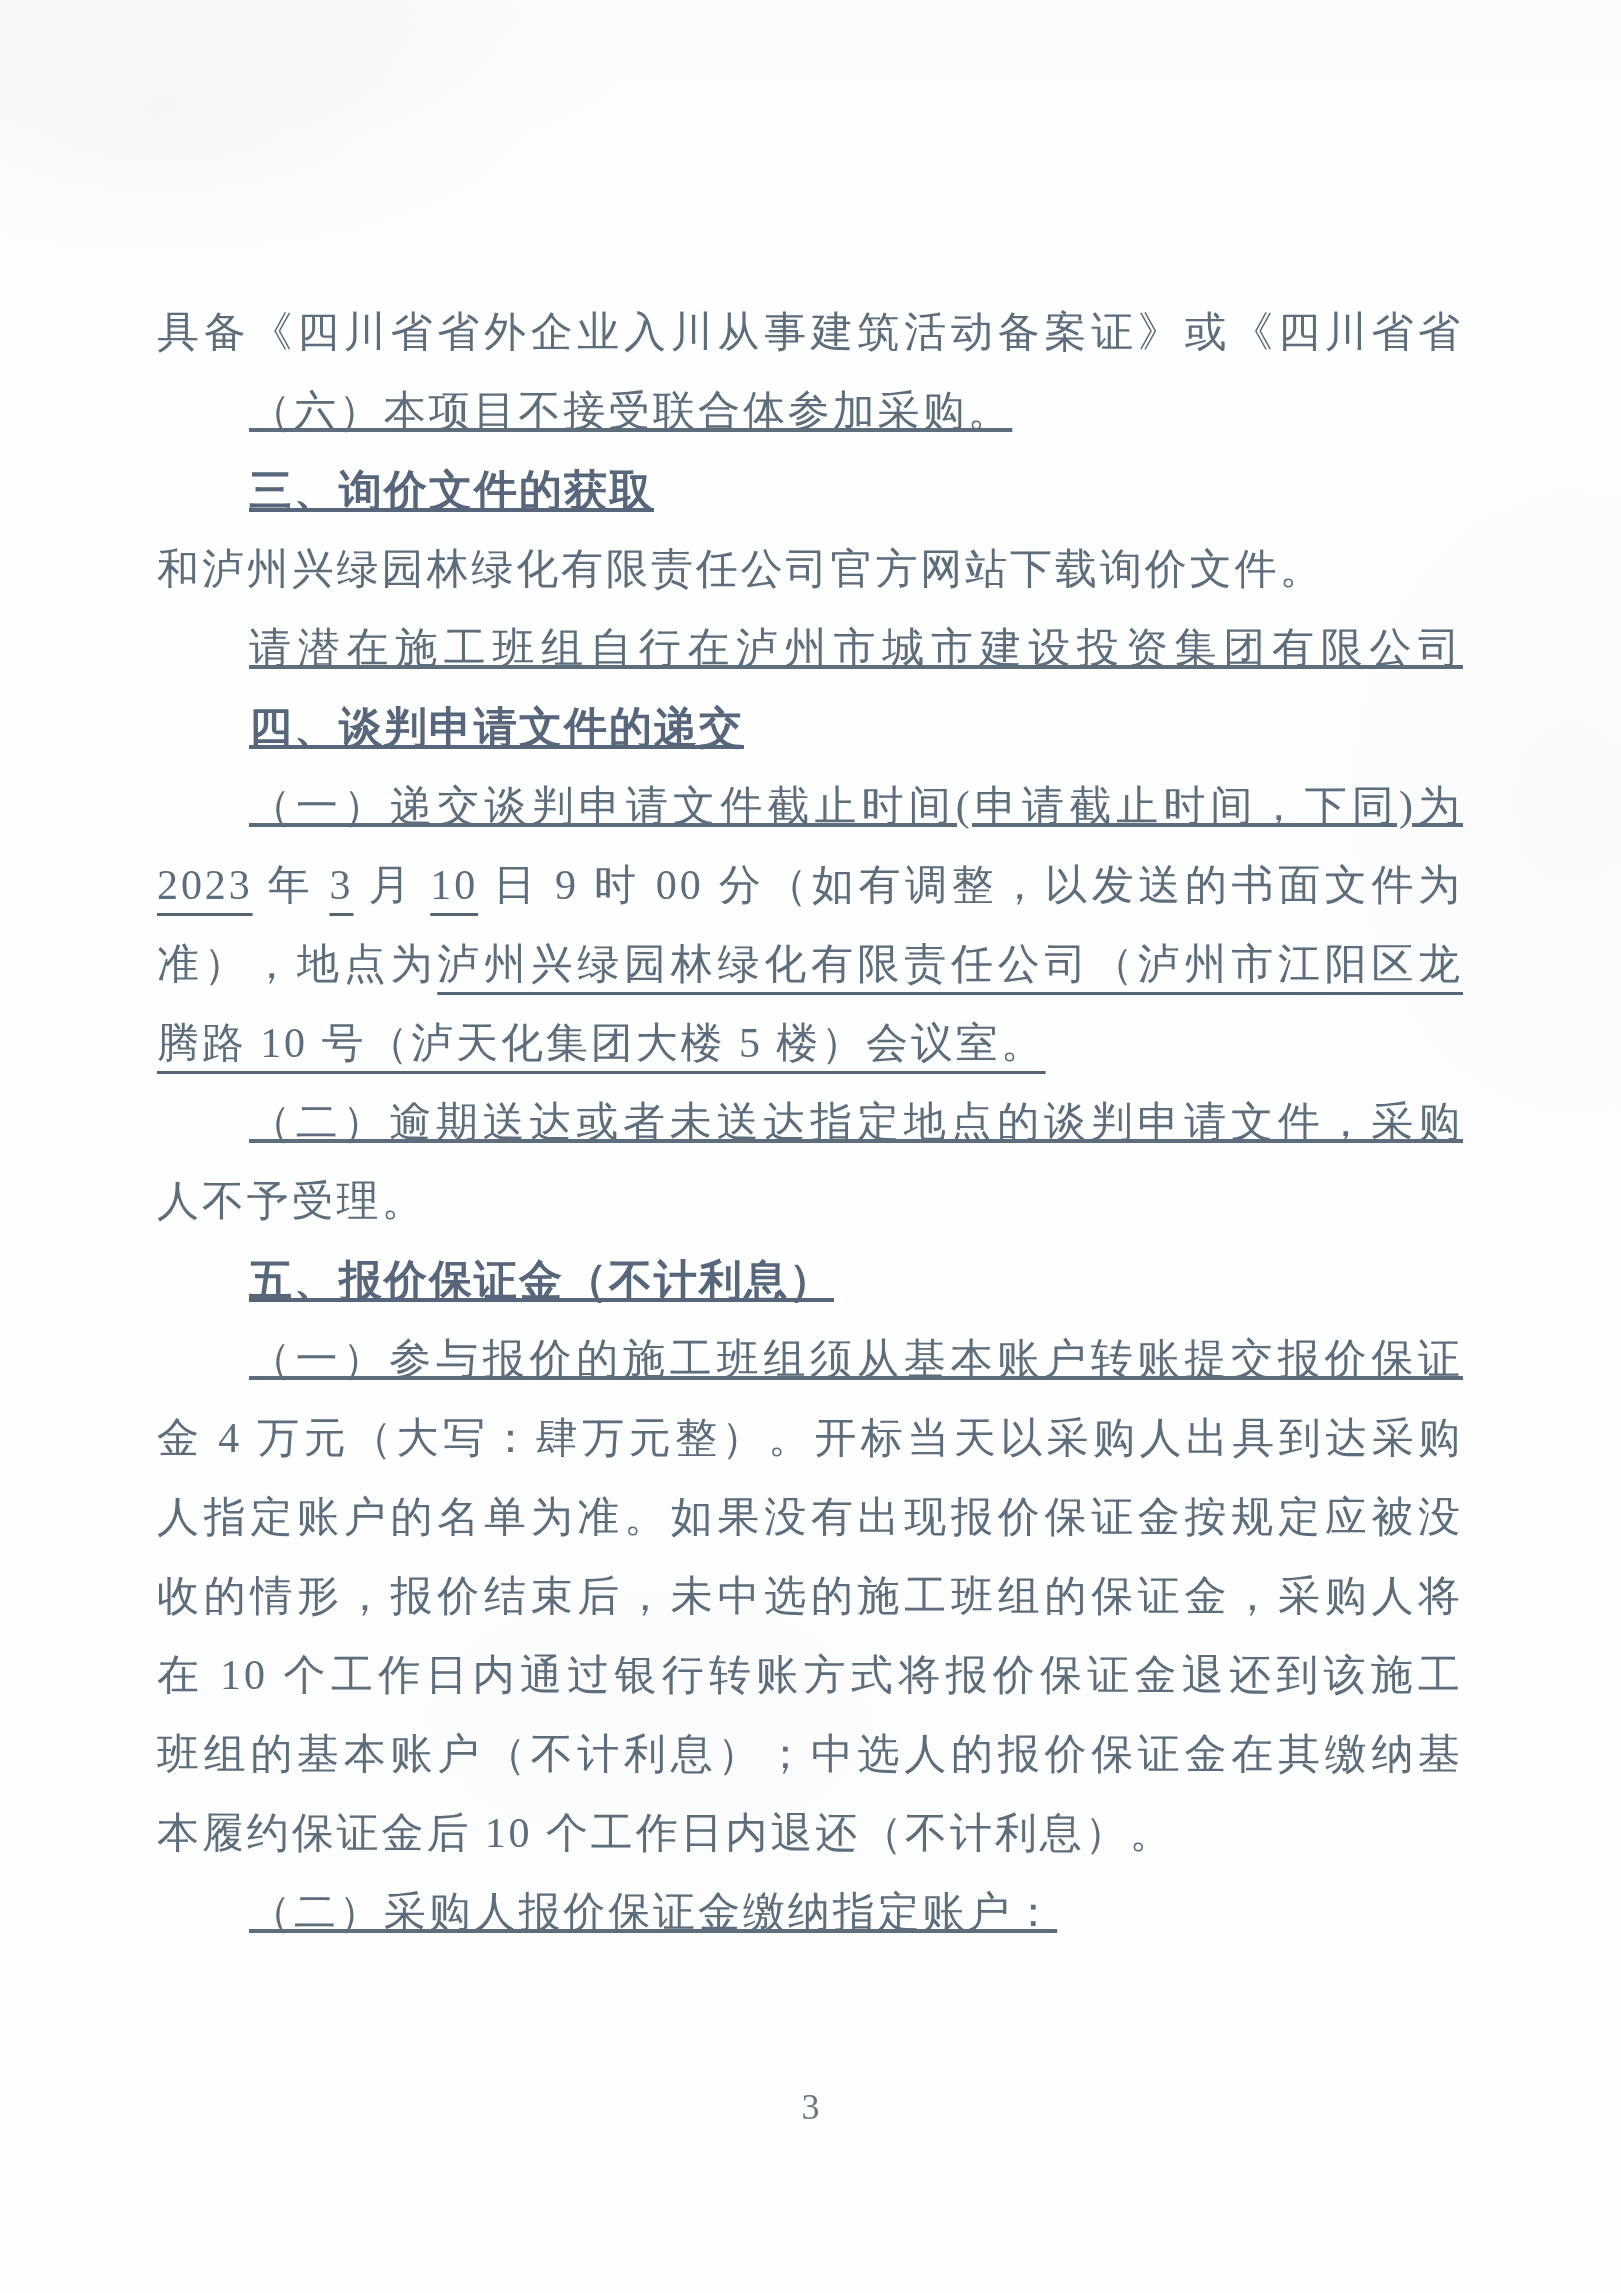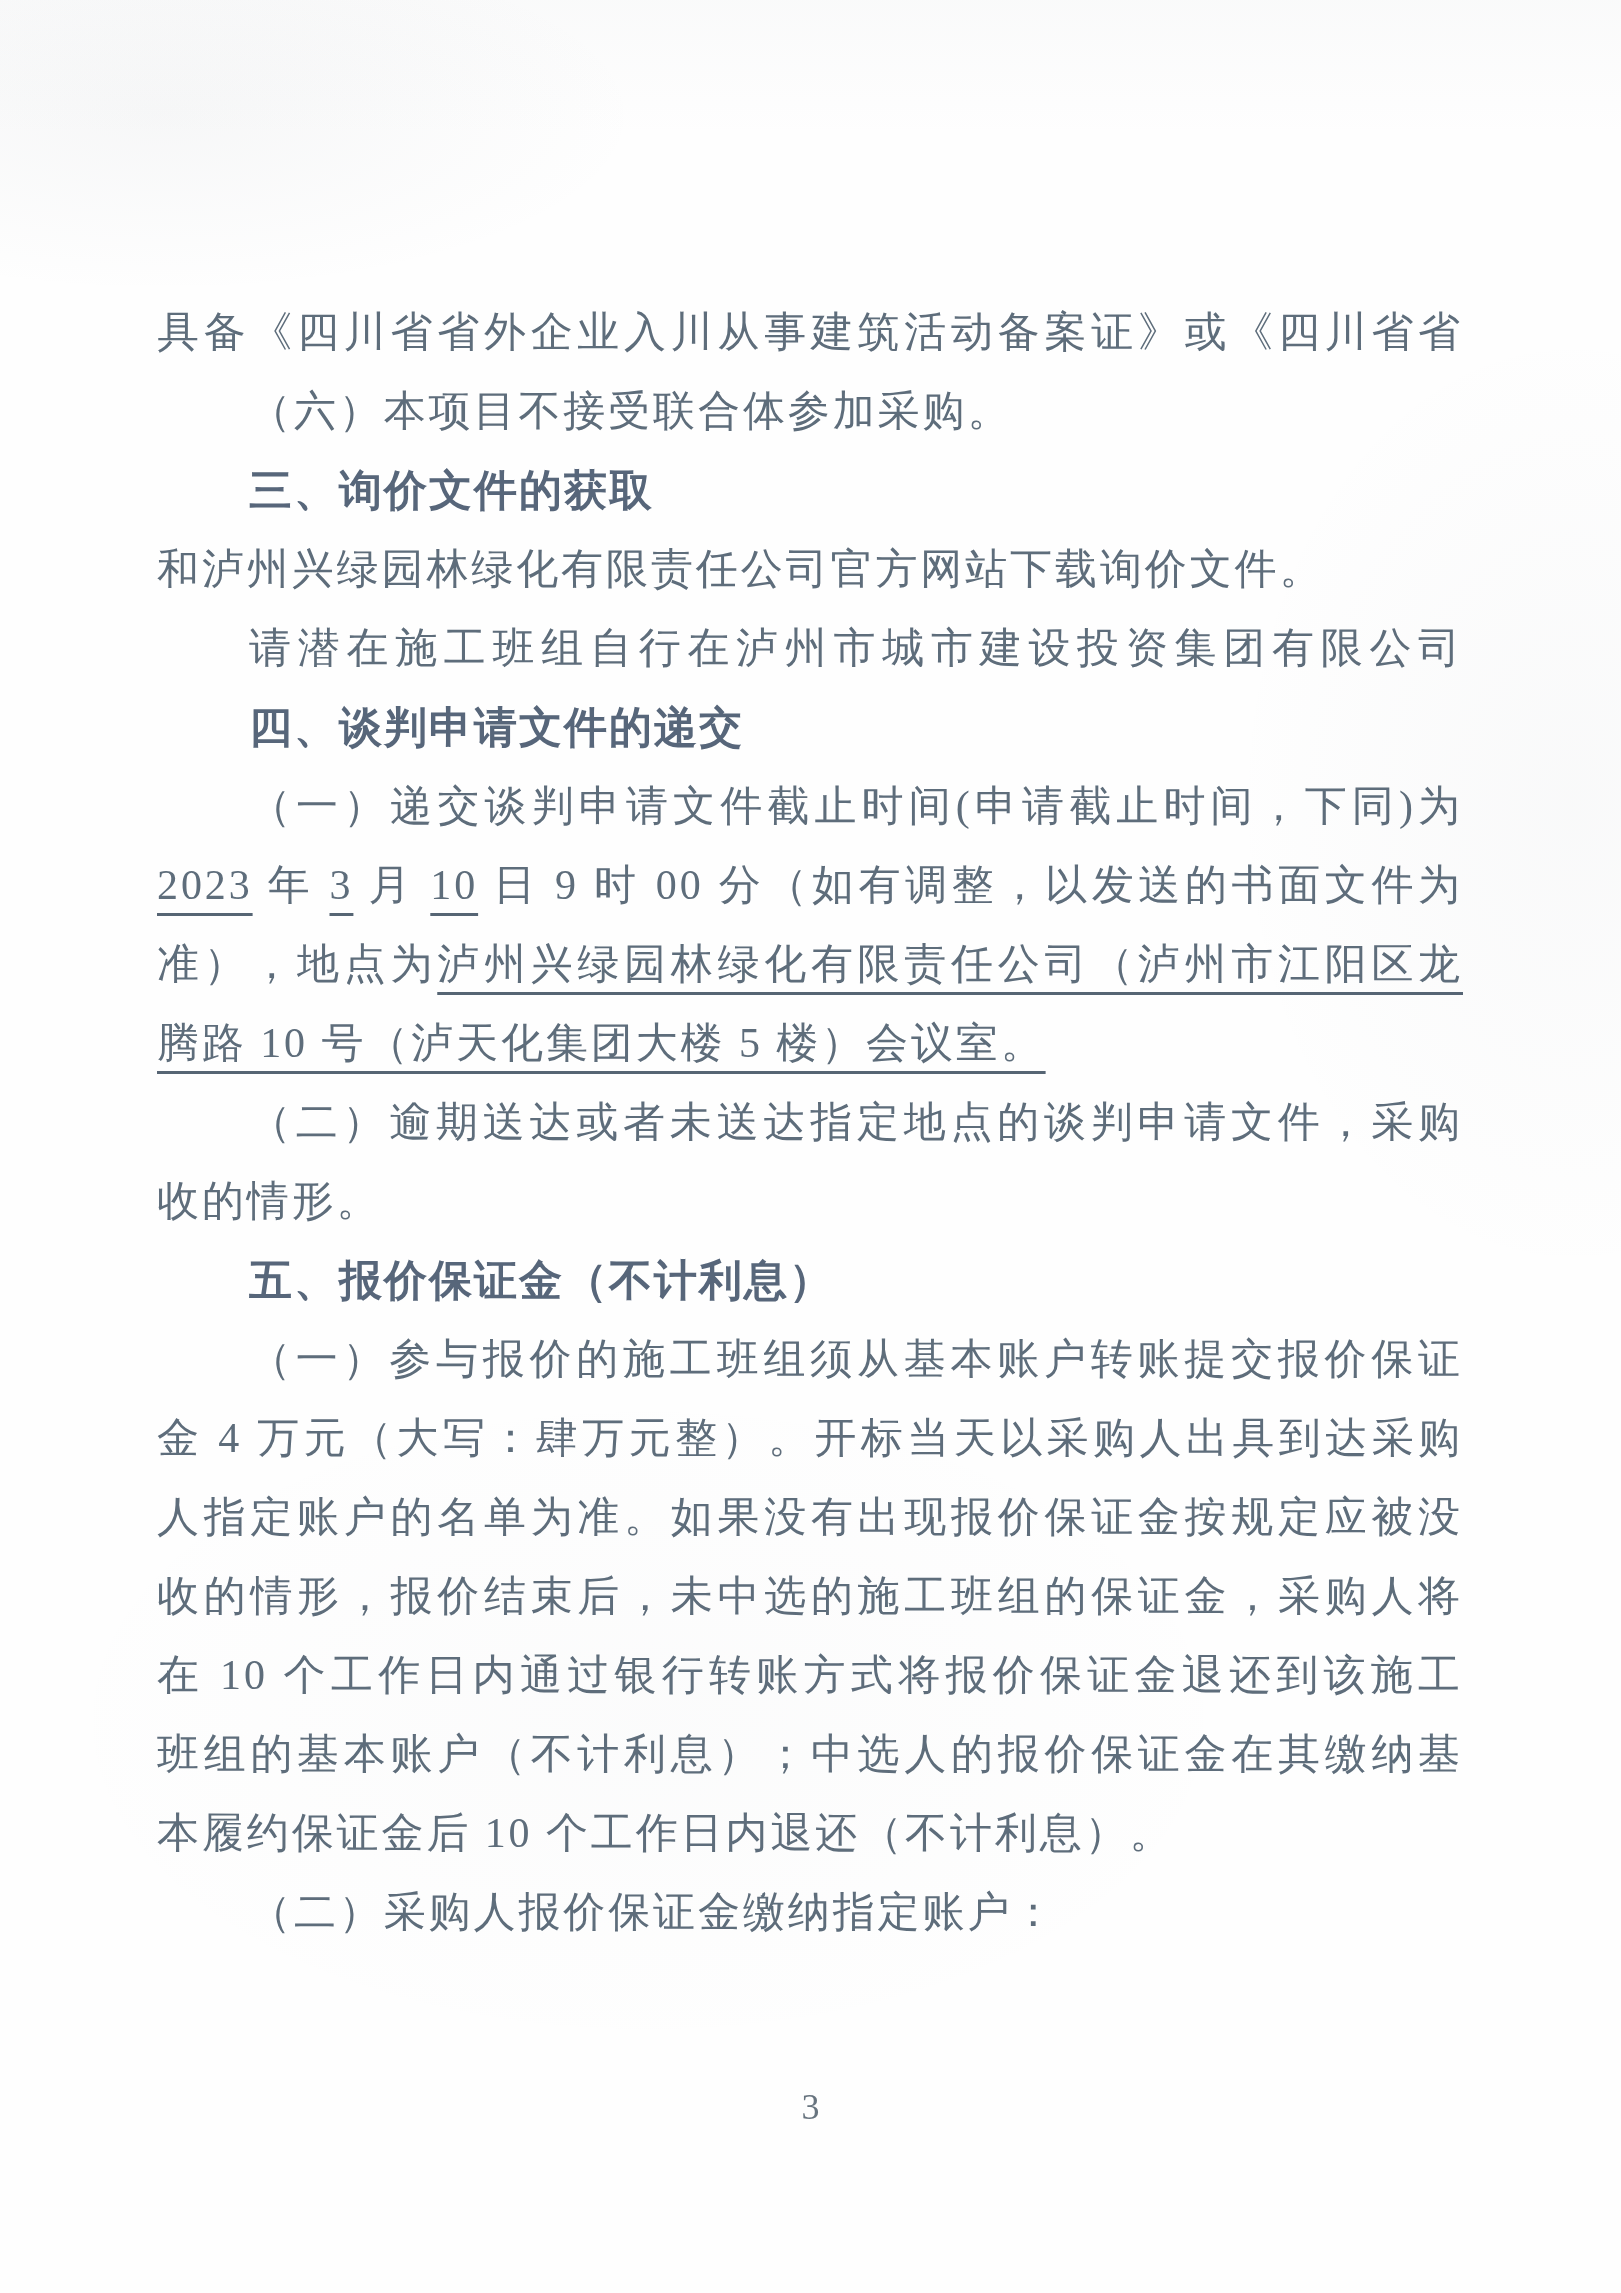--- a/index.html
+++ b/index.html
@@ -38,20 +38,21 @@
     font-size: 42px;
     letter-spacing: 2.9px;
     white-space: normal;
   }
   .line.justify {
     text-align: justify;
     text-align-last: justify;
   }
   .line.indent {
     text-indent: 92px;
+    text-decoration: underline;
   }
   .line.heading {
     font-family: "Liberation Sans", "DejaVu Sans", sans-serif;
     font-weight: 700;
     font-size: 43px;
     letter-spacing: 2px;
     color: var(--ink-heading, #57667a);
   }
   .u {
     text-decoration: underline;
@@ -80,21 +81,21 @@
       <div class="line indent"><span>（六）本项目不接受联合体参加采购。</span></div>
       <div class="line heading indent"><span>三、询价文件的获取</span></div>
       <div class="line"><span>和泸州兴绿园林绿化有限责任公司官方网站下载询价文件。</span></div>
       <div class="line indent justify"><span>请潜在施工班组自行在泸州市城市建设投资集团有限公司</span></div>
       <div class="line heading indent"><span>四、谈判申请文件的递交</span></div>
       <div class="line indent justify"><span>（一）递交谈判申请文件截止时间(申请截止时间，下同)为</span></div>
       <div class="line justify"><span class="u">2023</span><span> 年 </span><span class="u">3</span><span> 月 </span><span class="u">10</span><span> 日 9 时 00 分（如有调整，以发送的书面文件为</span></div>
       <div class="line justify"><span>准），地点为</span><span class="u">泸州兴绿园林绿化有限责任公司（泸州市江阳区龙</span></div>
       <div class="line"><span class="u">腾路 10 号（泸天化集团大楼 5 楼）会议室。</span></div>
       <div class="line indent justify"><span>（二）逾期送达或者未送达指定地点的谈判申请文件，采购</span></div>
-      <div class="line"><span>收的情形。</span></div>
+      <div class="line"><span>人不予受理。</span></div>
       <div class="line heading indent"><span>五、报价保证金（不计利息）</span></div>
       <div class="line indent justify"><span>（一）参与报价的施工班组须从基本账户转账提交报价保证</span></div>
       <div class="line justify"><span>金 4 万元（大写：肆万元整）。开标当天以采购人出具到达采购</span></div>
       <div class="line justify"><span>人指定账户的名单为准。如果没有出现报价保证金按规定应被没</span></div>
       <div class="line justify"><span>收的情形，报价结束后，未中选的施工班组的保证金，采购人将</span></div>
       <div class="line justify"><span>在 10 个工作日内通过银行转账方式将报价保证金退还到该施工</span></div>
       <div class="line justify"><span>班组的基本账户（不计利息）；中选人的报价保证金在其缴纳基</span></div>
       <div class="line"><span>本履约保证金后 10 个工作日内退还（不计利息）。</span></div>
       <div class="line indent"><span>（二）采购人报价保证金缴纳指定账户：</span></div>
     </div>

